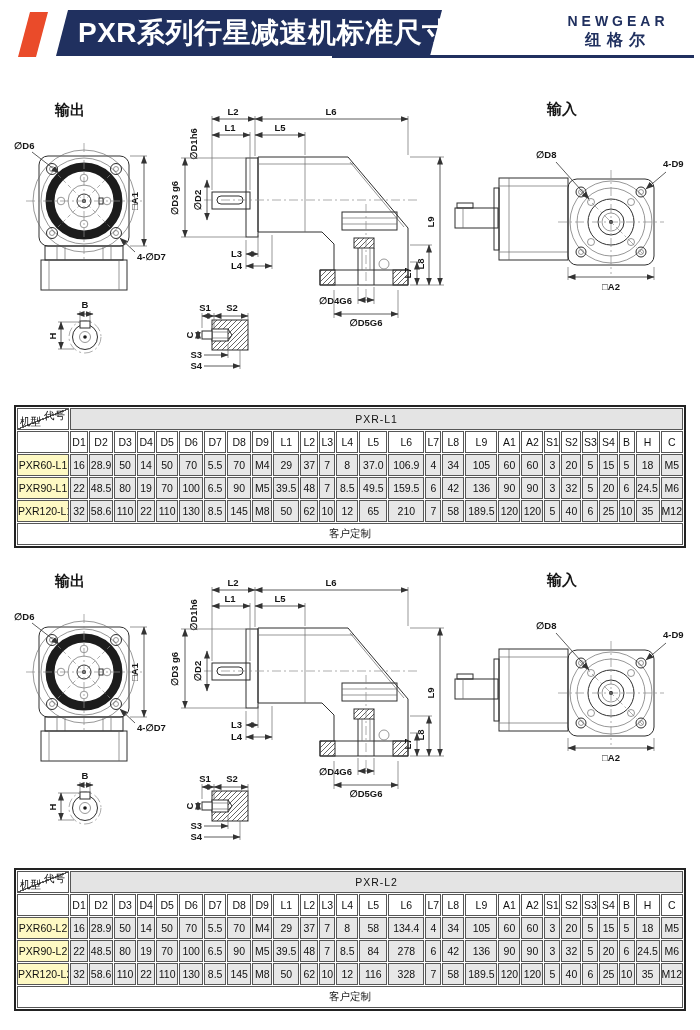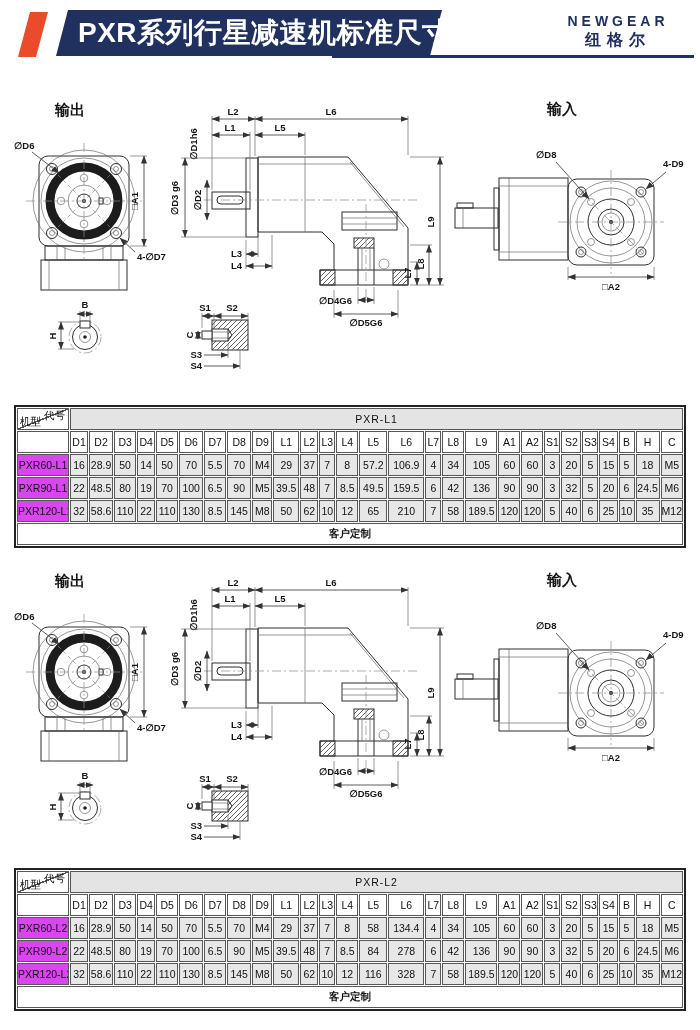--- a/index.html
+++ b/index.html
@@ -42,23 +42,23 @@
   table.spec td { border:1px solid #565656; text-align:center; font-size:10.5px;
     padding:0; height:22px; overflow:hidden; white-space:nowrap; }
   td.ttl  { background:#e4e4e4; font-size:14px; height:26px; letter-spacing:1px; }
   td.diag { background:#fff; position:relative; font-size:10px;
     background-image:linear-gradient(to bottom right,
       transparent calc(50% - 0.7px), #555 calc(50% - 0.7px),
       #555 calc(50% + 0.7px), transparent calc(50% + 0.7px)); }
   td.diag .ct { position:absolute; top:0; right:3px; }
   td.diag .cb { position:absolute; bottom:0; left:2px; }
   td.colh { background:#fff; font-size:11px; height:20px;margin-top:32px; }
-  td.model{ background:#d946ef; text-align:left; padding-left:2px; font-size:10px; }
+  td.model{ background:#fef9c3; text-align:left; padding-left:2px; font-size:10px; }
   td.val  { background:#e7e7e7; }
-  td.foot { background:#fff; height:24px; font-size:11px;font-weight:bold; }
+  td.foot { background:#fff; height:24px; font-size:11px; }
 </style>
 </head>
 <body>
 
 <div class="hdr">
   <div class="red-slant"></div>
   <div class="banner"></div>
   <div class="banner-title">PXR系列行星减速机标准尺寸</div>
   <div class="hdr-rule"></div>
   <div class="brand">
@@ -553,21 +553,21 @@
           <td class="val">14</td>
           <td class="val">50</td>
           <td class="val">70</td>
           <td class="val">5.5</td>
           <td class="val">70</td>
           <td class="val">M4</td>
           <td class="val">29</td>
           <td class="val">37</td>
           <td class="val">7</td>
           <td class="val">8</td>
-          <td class="val">57.2</td>
+          <td class="val">37.0</td>
           <td class="val">106.9</td>
           <td class="val">4</td>
           <td class="val">34</td>
           <td class="val">105</td>
           <td class="val">60</td>
           <td class="val">60</td>
           <td class="val">3</td>
           <td class="val">20</td>
           <td class="val">5</td>
           <td class="val">15</td>

